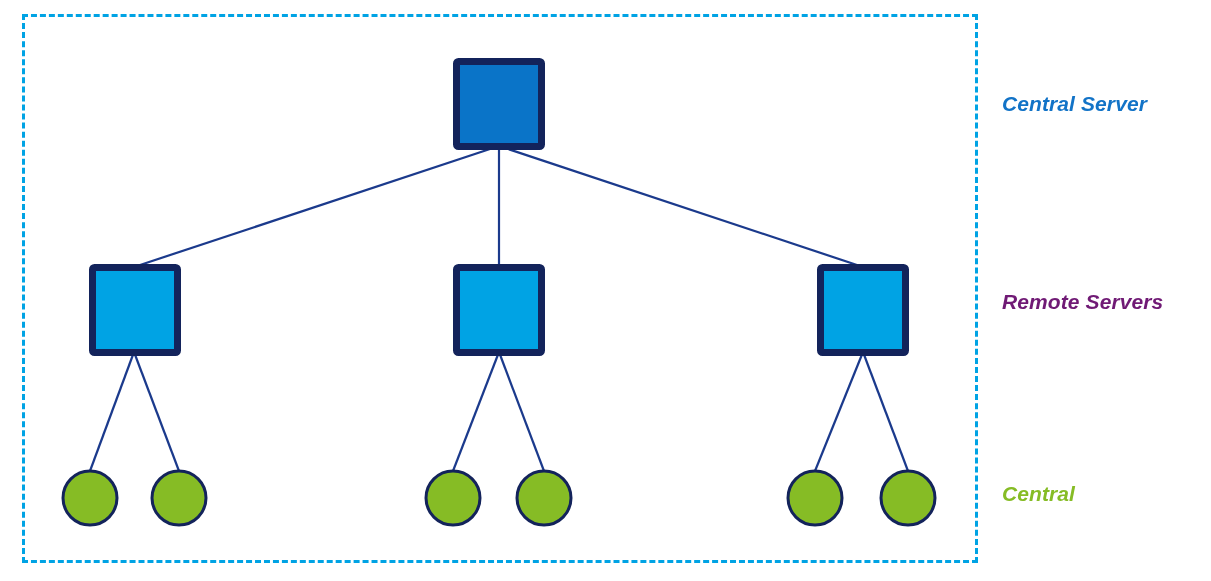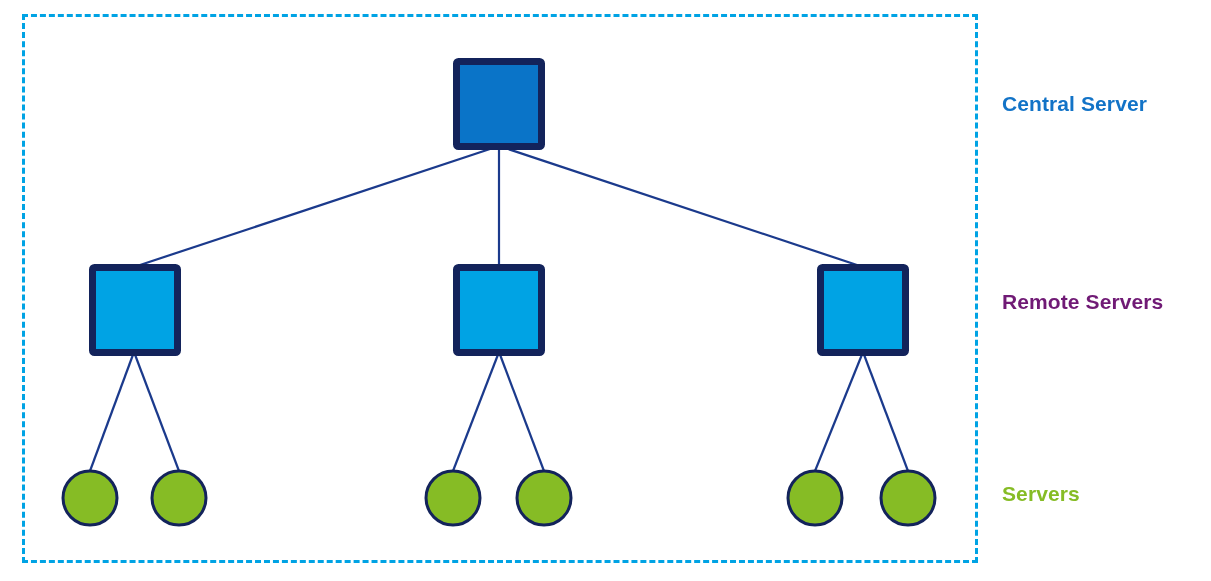--- a/index.html
+++ b/index.html
@@ -12,20 +12,21 @@
     width: 1211px;
     height: 581px;
     font-family: "Liberation Sans", sans-serif;
     overflow: hidden;
   }
   .diagram-root {
     position: relative;
     width: 1211px;
     height: 581px;
     background: #ffffff;
+    font-style: italic;
   }
   
   .boundary {
     position: absolute;
     left: 22px;
     top: 14px;
     width: 956px;
     height: 549px;
     border: 3px dashed #00a3e4;
     box-sizing: border-box;
@@ -107,15 +108,15 @@
       <circle cx="815" cy="498" r="27" fill="#86bc25" stroke="#13235b" stroke-width="3"></circle>
       <circle cx="908" cy="498" r="27" fill="#86bc25" stroke="#13235b" stroke-width="3"></circle>
     </g>
 
   </svg>
 
   <div class="tier-label central">Central Server</div>
 
   <div class="tier-label remote">Remote Servers</div>
 
-  <div class="tier-label pollers">Servers</div>
+  <div class="tier-label pollers">Central</div>
 
 </div>
 
 </body></html>

